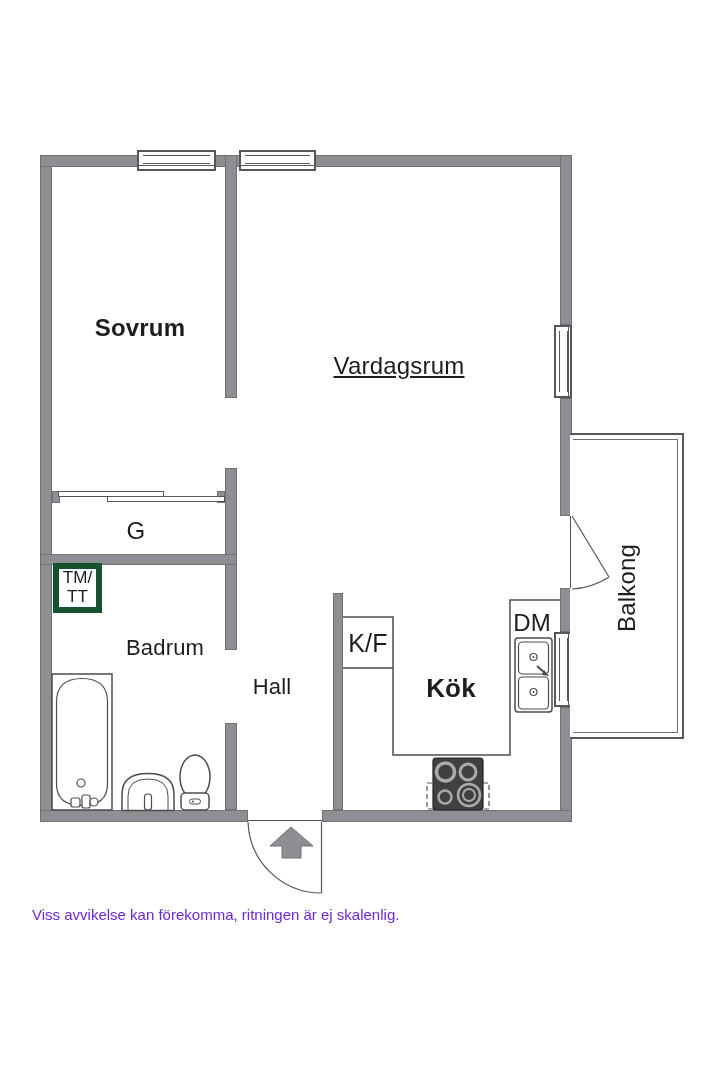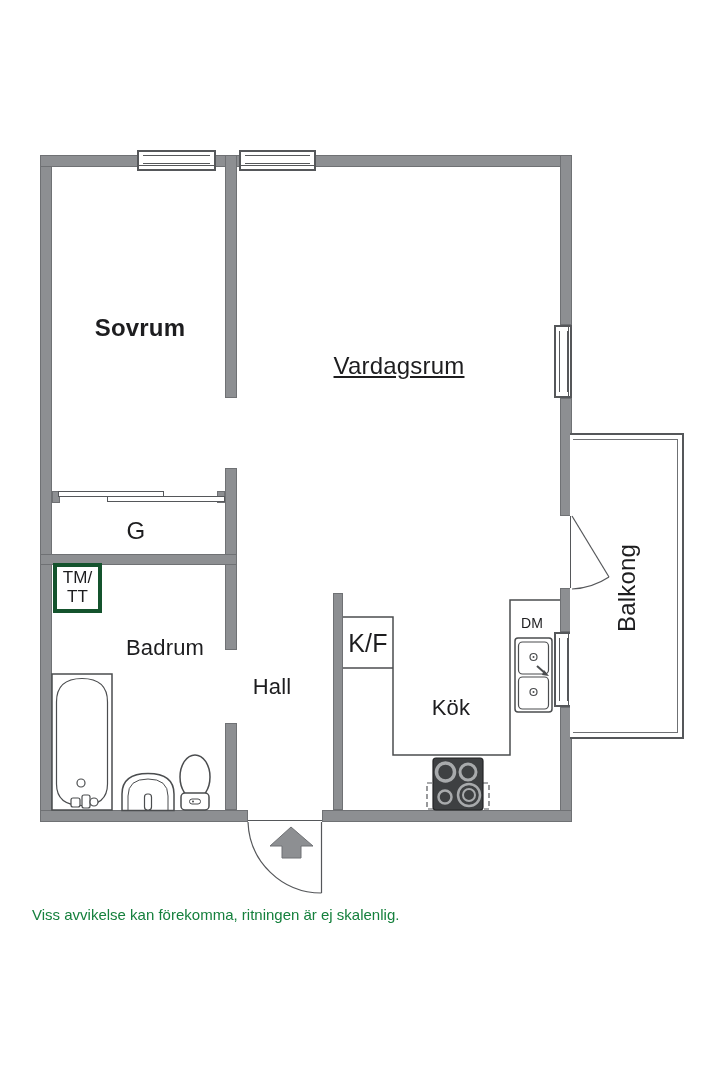--- a/index.html
+++ b/index.html
@@ -10,28 +10,28 @@
   .window .band-h{position:absolute;left:4px;right:4px;top:3px;height:7px;
         border-top:1px solid #55575a;border-bottom:1px solid #55575a;}
   .window .sill-h{position:absolute;left:0;right:0;top:13px;border-top:1px solid #55575a;}
   .window .band-v{position:absolute;top:4px;bottom:4px;left:3px;width:7px;
         border-left:1px solid #55575a;border-right:1px solid #55575a;}
   .window .sill-v{position:absolute;top:0;bottom:0;left:12px;border-left:1px solid #55575a;}
   .balcony{position:absolute;left:570px;top:433px;width:114px;height:306px;box-sizing:border-box;
         border:2px solid #55575a;border-left:none;background:#fff;}
   .balcony-inner{position:absolute;left:3px;top:4px;width:105px;height:294px;box-sizing:border-box;
         border:1px solid #6f7174;border-left:none;}
-  .thinbox{position:absolute;background:#fff;border:4px solid #14532d;box-sizing:border-box;text-align:center;}
+  .thinbox{position:absolute;background:#fff;border:6px solid #14532d;box-sizing:border-box;text-align:center;}
   .slide{position:absolute;background:#fff;border:1px solid #55575a;box-sizing:border-box;height:6px;}
   .room-label{position:absolute;transform:translate(-50%,-50%);white-space:nowrap;
         color:#1d1d1f;letter-spacing:0.2px;}
   .room-label.rot{transform:translate(-50%,-50%) rotate(-90deg);}
   .tmtt{position:absolute;left:53px;top:563px;width:49px;height:50px;display:flex;
         flex-direction:column;align-items:center;justify-content:center;font-size:17px;line-height:1.1;}
-  .footer-note{position:absolute;left:32px;top:906px;font-size:15px;color:#15803d;}
+  .footer-note{position:absolute;left:32px;top:906px;font-size:15px;color:#6d28d9;}
   svg.overlay{position:absolute;left:0;top:0;}
 </style>
 </head>
 <body>
 
 <div class="plan">
 
   <div class="wall" style="left:40px;top:155px;width:12px;height:667px;"></div>
   <div class="wall" style="left:40px;top:155px;width:532px;height:12px;"></div>
   <div class="wall" style="left:560px;top:155px;width:12px;height:170px;"></div>
@@ -143,19 +143,19 @@
 
     <polygon points="291,827 313,846 301,846 301,858 282,858 282,846 270,846" fill="#8d8f92" stroke="#6f7174" stroke-width="1"></polygon>
   </svg>
 
   <div class="room-label" style="left:140px;top:328px;font-size:24px;font-weight:bold;">Sovrum</div>
   <div class="room-label" style="left:399px;top:366px;font-size:24px;text-decoration:underline;">Vardagsrum</div>
   <div class="room-label" style="left:136px;top:531px;font-size:24px;">G</div>
   <div class="room-label" style="left:165px;top:648px;font-size:22px;">Badrum</div>
   <div class="room-label" style="left:272px;top:687px;font-size:22px;">Hall</div>
   <div class="room-label" style="left:368px;top:643px;font-size:25px;">K/F</div>
-  <div class="room-label" style="left:451px;top:708px;font-size:22px;">Kök</div>
-  <div class="room-label" style="left:532px;top:623px;font-size:14px;">DM</div>
+  <div class="room-label" style="left:451px;top:688px;font-size:26px;font-weight:bold;">Kök</div>
+  <div class="room-label" style="left:532px;top:623px;font-size:24px;">DM</div>
   <div class="room-label rot" style="left:627px;top:588px;font-size:24px;">Balkong</div>
 
   <div class="footer-note">Viss avvikelse kan förekomma, ritningen är ej skalenlig.</div>
 
 </div>
 
 </body></html>

